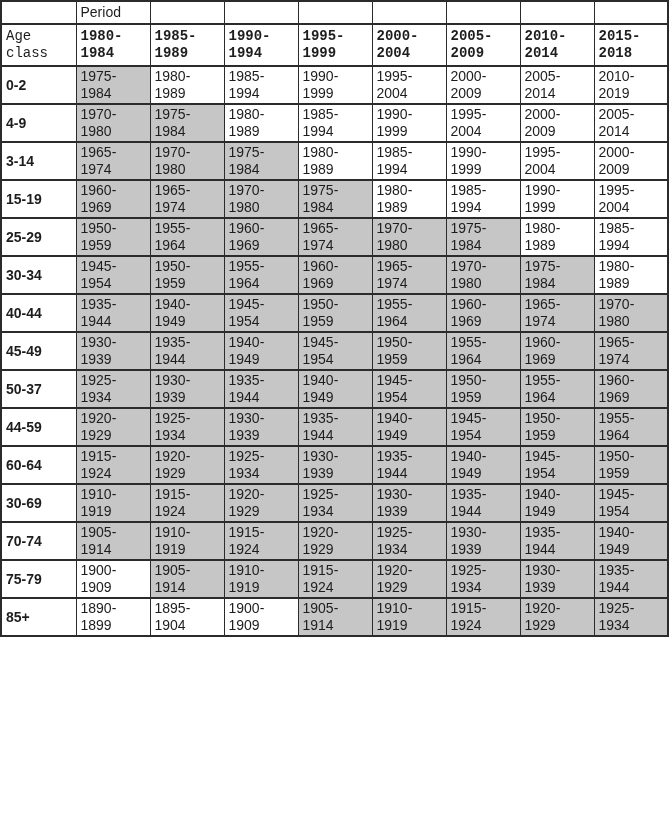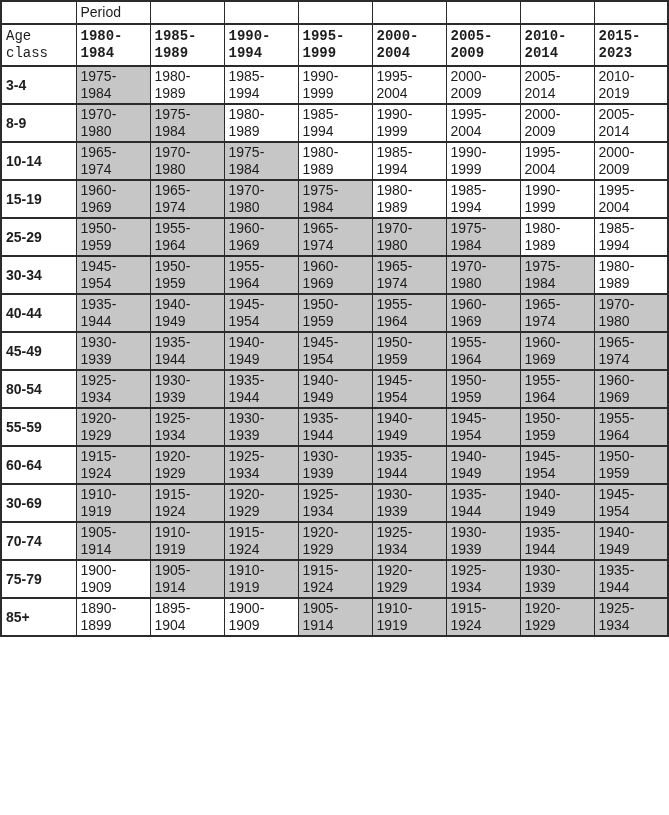--- a/index.html
+++ b/index.html
@@ -74,64 +74,64 @@
 1994</th>
         <th class="hdr split">1995-
 1999</th>
         <th class="hdr split">2000-
 2004</th>
         <th class="hdr split">2005-
 2009</th>
         <th class="hdr split">2010-
 2014</th>
         <th class="hdr split">2015-
-2023</th>
+2018</th>
       </tr>
     </thead>
   <tbody id="cohort-tbody">
       <tr>
-        <th class="age">3-4</th>
+        <th class="age">0-2</th>
         <td class="cohort split shaded">1975-
 1984</td>
         <td class="cohort split">1980-
 1989</td>
         <td class="cohort split">1985-
 1994</td>
         <td class="cohort split">1990-
 1999</td>
         <td class="cohort split">1995-
 2004</td>
         <td class="cohort split">2000-
 2009</td>
         <td class="cohort split">2005-
 2014</td>
         <td class="cohort split">2010-
 2019</td>
       </tr>
       <tr>
-        <th class="age">8-9</th>
+        <th class="age">4-9</th>
         <td class="cohort split shaded">1970-
 1980</td>
         <td class="cohort split shaded">1975-
 1984</td>
         <td class="cohort split">1980-
 1989</td>
         <td class="cohort split">1985-
 1994</td>
         <td class="cohort split">1990-
 1999</td>
         <td class="cohort split">1995-
 2004</td>
         <td class="cohort split">2000-
 2009</td>
         <td class="cohort split">2005-
 2014</td>
       </tr>
       <tr>
-        <th class="age">10-14</th>
+        <th class="age">3-14</th>
         <td class="cohort split shaded">1965-
 1974</td>
         <td class="cohort split shaded">1970-
 1980</td>
         <td class="cohort split shaded">1975-
 1984</td>
         <td class="cohort split">1980-
 1989</td>
         <td class="cohort split">1985-
 1994</td>
@@ -231,40 +231,40 @@
         <td class="cohort split shaded">1950-
 1959</td>
         <td class="cohort split shaded">1955-
 1964</td>
         <td class="cohort split shaded">1960-
 1969</td>
         <td class="cohort split shaded">1965-
 1974</td>
       </tr>
       <tr>
-        <th class="age">80-54</th>
-        <td class="cohort split shaded">1925-
-1934</td>
-        <td class="cohort split shaded">1930-
-1939</td>
-        <td class="cohort split shaded">1935-
-1944</td>
-        <td class="cohort split shaded">1940-
-1949</td>
-        <td class="cohort split shaded">1945-
-1954</td>
-        <td class="cohort split shaded">1950-
-1959</td>
-        <td class="cohort split shaded">1955-
-1964</td>
-        <td class="cohort split shaded">1960-
-1969</td>
-      </tr>
-      <tr>
-        <th class="age">55-59</th>
+        <th class="age">50-37</th>
+        <td class="cohort split shaded">1925-
+1934</td>
+        <td class="cohort split shaded">1930-
+1939</td>
+        <td class="cohort split shaded">1935-
+1944</td>
+        <td class="cohort split shaded">1940-
+1949</td>
+        <td class="cohort split shaded">1945-
+1954</td>
+        <td class="cohort split shaded">1950-
+1959</td>
+        <td class="cohort split shaded">1955-
+1964</td>
+        <td class="cohort split shaded">1960-
+1969</td>
+      </tr>
+      <tr>
+        <th class="age">44-59</th>
         <td class="cohort split shaded">1920-
 1929</td>
         <td class="cohort split shaded">1925-
 1934</td>
         <td class="cohort split shaded">1930-
 1939</td>
         <td class="cohort split shaded">1935-
 1944</td>
         <td class="cohort split shaded">1940-
 1949</td>

